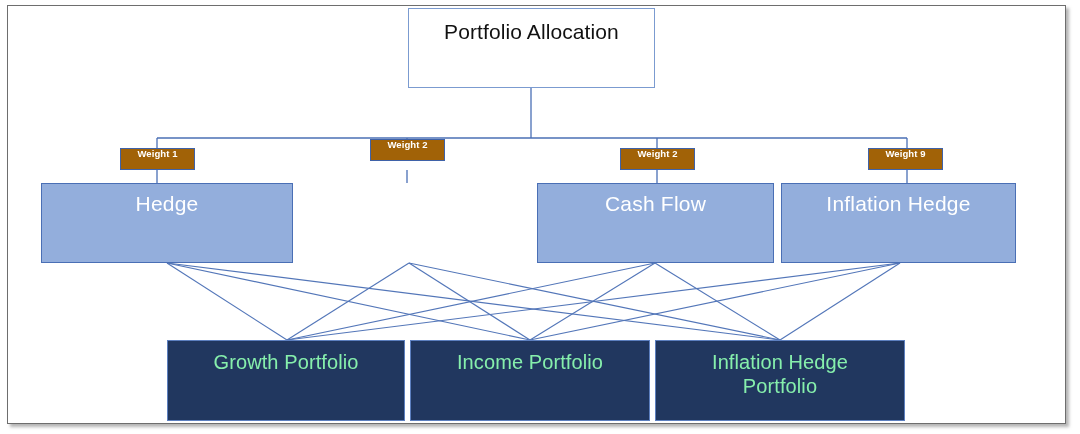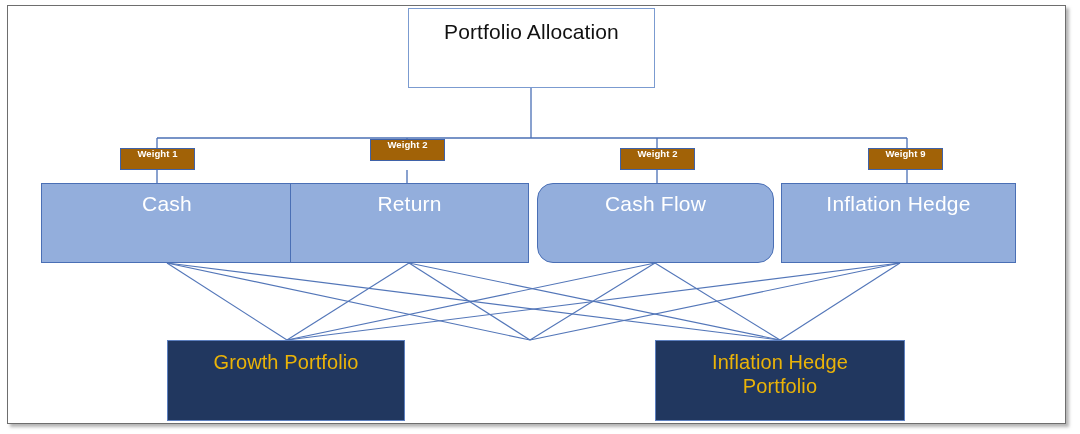--- a/index.html
+++ b/index.html
@@ -92,21 +92,21 @@
     letter-spacing: 0.2px;
   }
 
   
   .alternative-box {
     border: 1.3px solid #5C7FBF;
     background: #21375F;
     align-items: flex-start;
   }
   .alternative-box .node-label {
-    color: #eab308;
+    color: #86efac;
     font-size: 20px;
     line-height: 1.22;
     padding-top: 9px;
     text-align: center;
     letter-spacing: 0.1px;
   }
 
   .node-label {
     display: block;
     width: 100%;
@@ -174,38 +174,38 @@
 
   <div class="node weight-box" style="left:620px; top:148px; width:75px; height:22px;">
     <span class="node-label">Weight 2</span>
   </div>
 
   <div class="node weight-box" style="left:868px; top:148px; width:75px; height:22px;">
     <span class="node-label">Weight 9</span>
   </div>
 
   <div class="node criteria-box" style="left:41px; top:183px; width:252px; height:80px;">
-    <span class="node-label">Cash</span>
-  </div>
-
-  <div class="node criteria-box" style="left:290px; top:183px; width:239px; height:80px;">
-    <span class="node-label">Return</span>
-  </div>
-
-  <div class="node criteria-box" style="left:537px; top:183px; width:237px; height:80px;border-radius:16px;">
+    <span class="node-label">Hedge</span>
+  </div>
+
+
+  <div class="node criteria-box" style="left:537px; top:183px; width:237px; height:80px;">
     <span class="node-label">Cash Flow</span>
   </div>
 
   <div class="node criteria-box" style="left:781px; top:183px; width:235px; height:80px;">
     <span class="node-label">Inflation Hedge</span>
   </div>
 
   <div class="node alternative-box" style="left:167px; top:340px; width:238px; height:81px;">
     <span class="node-label">Growth Portfolio</span>
   </div>
 
+  <div class="node alternative-box" style="left:410px; top:340px; width:240px; height:81px;">
+    <span class="node-label">Income Portfolio</span>
+  </div>
 
   <div class="node alternative-box" style="left:655px; top:340px; width:250px; height:81px;">
     <span class="node-label">Inflation Hedge
 Portfolio</span>
   </div>
 
 </div>
 
 </body></html>

